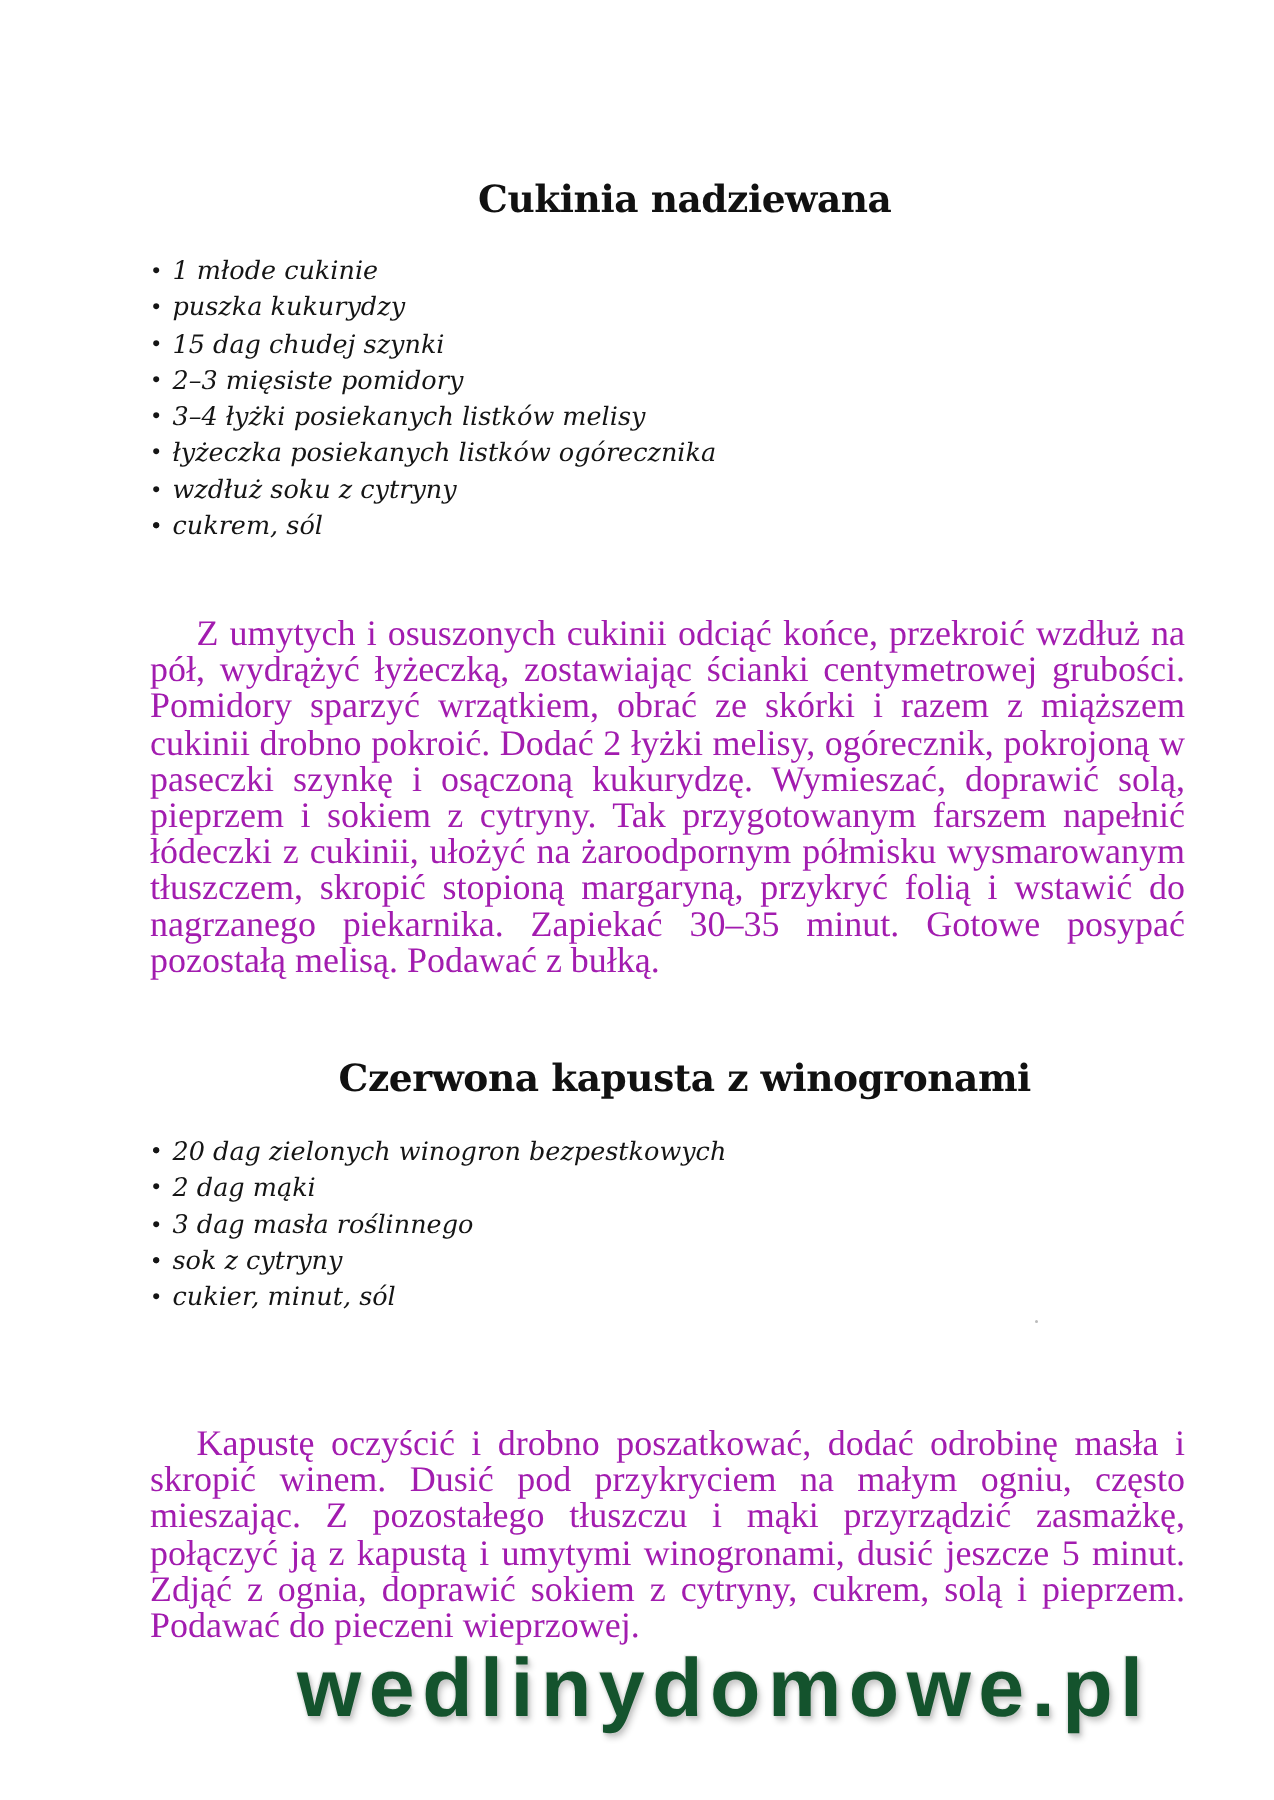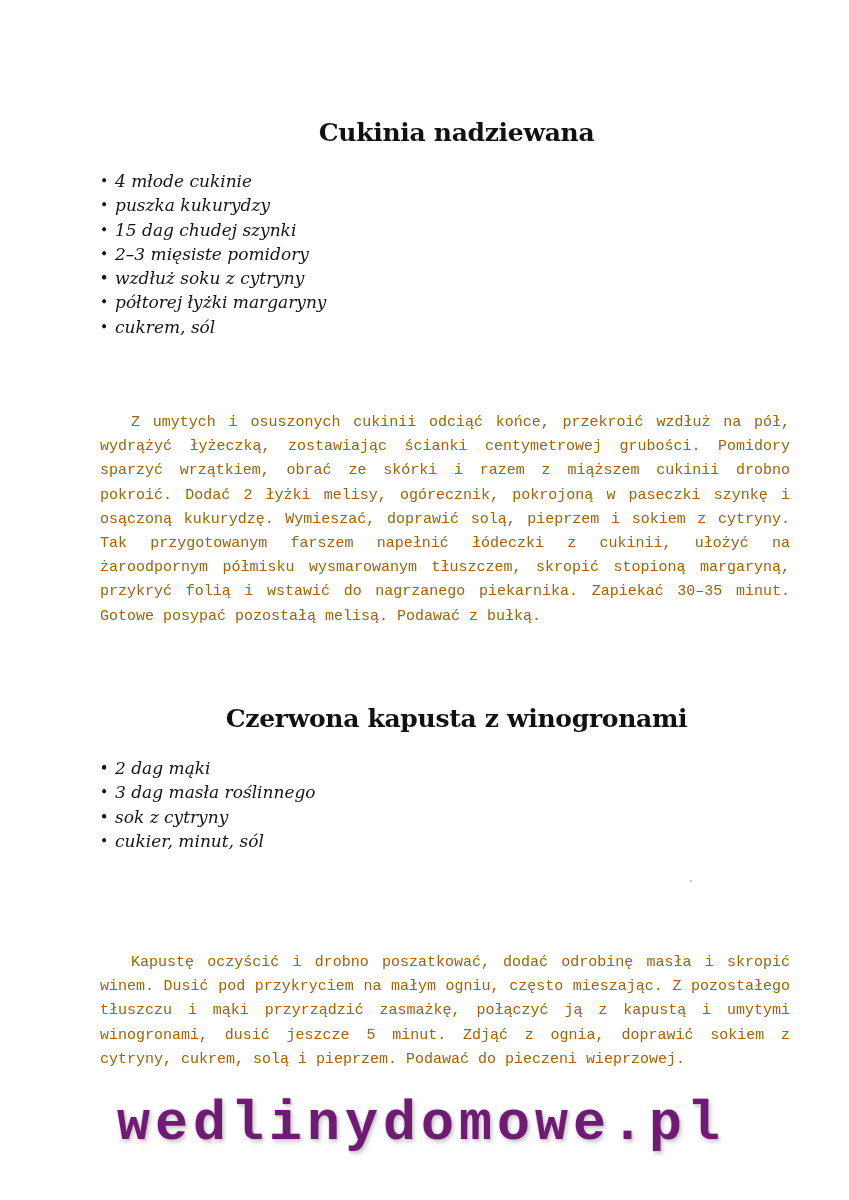--- a/index.html
+++ b/index.html
@@ -62,42 +62,42 @@
       top: 0;
       font-style: normal;
       font-size: 14px;
     }
 
     .instructions {
       position: absolute;
       left: 88px;
       width: 690px;
       margin: 0;
-      font-family: Liberation Mono, monospace;
-      font-size: 15px;
+      font-family: Liberation Serif, serif;
+      font-size: 24px;
       line-height: 24.2px;
       text-align: justify;
       text-indent: 31px;
       hyphens: none;
-      color: #a16207;
+      color: #a21caf;
     }
     .instructions-1 { top: 411px; }
     .instructions-2 { top: 951px; }
 
     .watermark {
       position: absolute;
       left: 105px;
       top: 1093px;
       width: 650px;
-      text-align: left;
-      font-family: Liberation Mono, monospace;
+      text-align: right;
+      font-family: Liberation Sans, sans-serif;
       font-weight: bold;
       font-size: 55px;
       letter-spacing: 5px;
-      color: #701a75;
+      color: #14532d;
       text-shadow: 1px 1px 2px #c8c8c8, -1px -1px 1px #e6e6e6, 2px 3px 4px #d0d0d0;
       white-space: nowrap;
     }
     .speck {
       position: absolute;
       left: 678px;
       top: 880px;
       width: 2px;
       height: 2px;
       background: #bbb;
@@ -105,38 +105,38 @@
     }
   </style>
 </head>
 <body>
 
 <div class="page">
 
   <h1 class="title title-1">Cukinia nadziewana</h1>
 
   <ul class="ingredients ingredients-1">
-    <li><span class="bullet">•</span><span>4 młode cukinie</span></li>
+    <li><span class="bullet">•</span><span>1 młode cukinie</span></li>
     <li><span class="bullet">•</span><span>puszka kukurydzy</span></li>
     <li><span class="bullet">•</span><span>15 dag chudej szynki</span></li>
     <li><span class="bullet">•</span><span>2–3 mięsiste pomidory</span></li>
+    <li><span class="bullet">•</span><span>3–4 łyżki posiekanych listków melisy</span></li>
+    <li><span class="bullet">•</span><span>łyżeczka posiekanych listków ogórecznika</span></li>
+    <li><span class="bullet">•</span><span>wzdłuż soku z cytryny</span></li>
     <li><span class="bullet">•</span></li>
-    <li><span class="bullet">•</span></li>
-    <li><span class="bullet">•</span><span>wzdłuż soku z cytryny</span></li>
-    <li><span class="bullet">•</span><span>półtorej łyżki margaryny</span></li>
     <li><span class="bullet">•</span><span>cukrem, sól</span></li>
   </ul>
 
   <p class="instructions instructions-1">Z umytych i osuszonych cukinii odciąć końce, przekroić wzdłuż na pół, wydrążyć łyżeczką, zostawiając ścianki centymetrowej grubości. Pomidory sparzyć wrzątkiem, obrać ze skórki i razem z miąższem cukinii drobno pokroić. Dodać 2 łyżki melisy, ogórecznik, pokrojoną w paseczki szynkę i osączoną kukurydzę. Wymieszać, doprawić solą, pieprzem i sokiem z cytryny. Tak przygotowanym farszem napełnić łódeczki z cukinii, ułożyć na żaroodpornym półmisku wysmarowanym tłuszczem, skropić stopioną margaryną, przykryć folią i wstawić do nagrzanego piekarnika. Zapiekać 30–35 minut. Gotowe posypać pozostałą melisą. Podawać z bułką.</p>
 
   <h1 class="title title-2">Czerwona kapusta z winogronami</h1>
 
   <ul class="ingredients ingredients-2">
     <li><span class="bullet">•</span></li>
-    <li><span class="bullet">•</span></li>
+    <li><span class="bullet">•</span><span>20 dag zielonych winogron bezpestkowych</span></li>
     <li><span class="bullet">•</span><span>2 dag mąki</span></li>
     <li><span class="bullet">•</span><span>3 dag masła roślinnego</span></li>
     <li><span class="bullet">•</span></li>
     <li><span class="bullet">•</span><span>sok z cytryny</span></li>
     <li><span class="bullet">•</span><span>cukier, minut, sól</span></li>
   </ul>
 
   <div class="speck"></div>
 
   <p class="instructions instructions-2">Kapustę oczyścić i drobno poszatkować, dodać odrobinę masła i skropić winem. Dusić pod przykryciem na małym ogniu, często mieszając. Z pozostałego tłuszczu i mąki przyrządzić zasmażkę, połączyć ją z kapustą i umytymi winogronami, dusić jeszcze 5 minut. Zdjąć z ognia, doprawić sokiem z cytryny, cukrem, solą i pieprzem. Podawać do pieczeni wieprzowej.</p>

